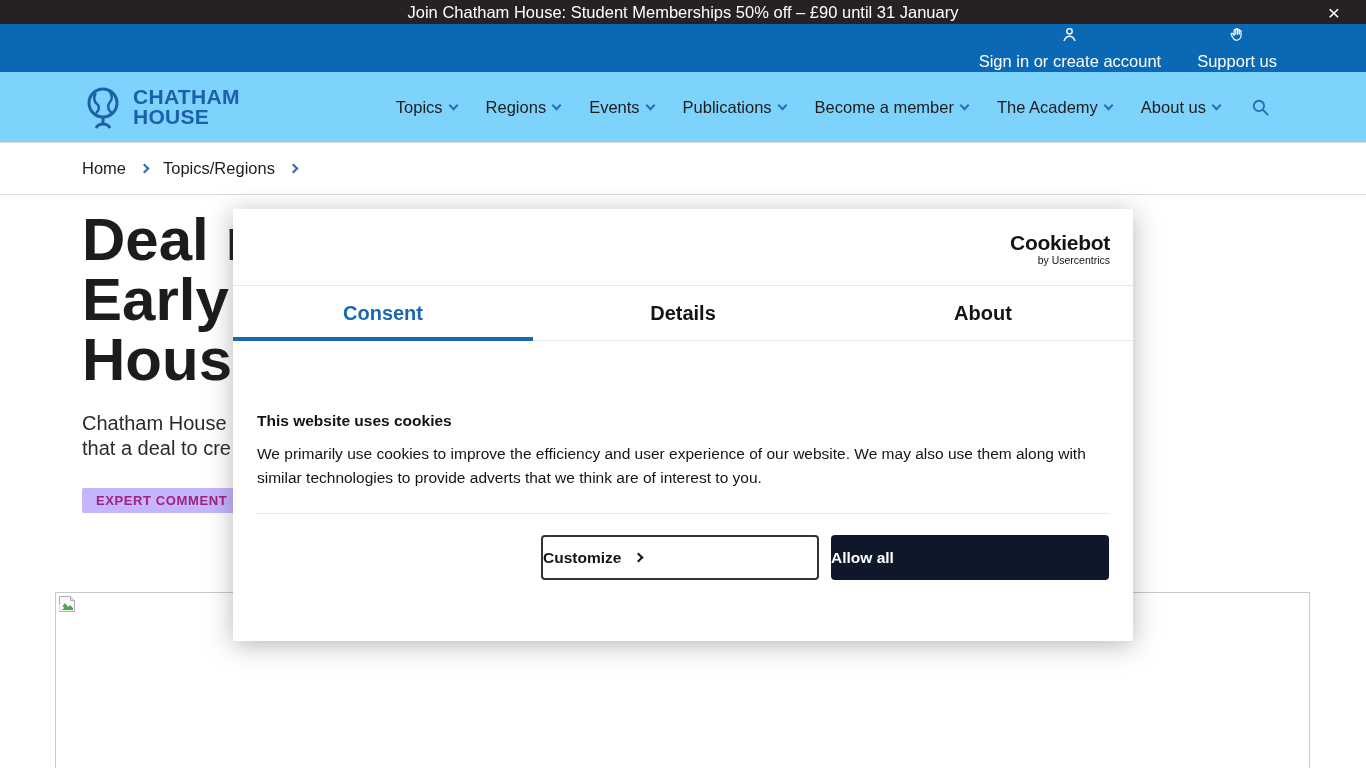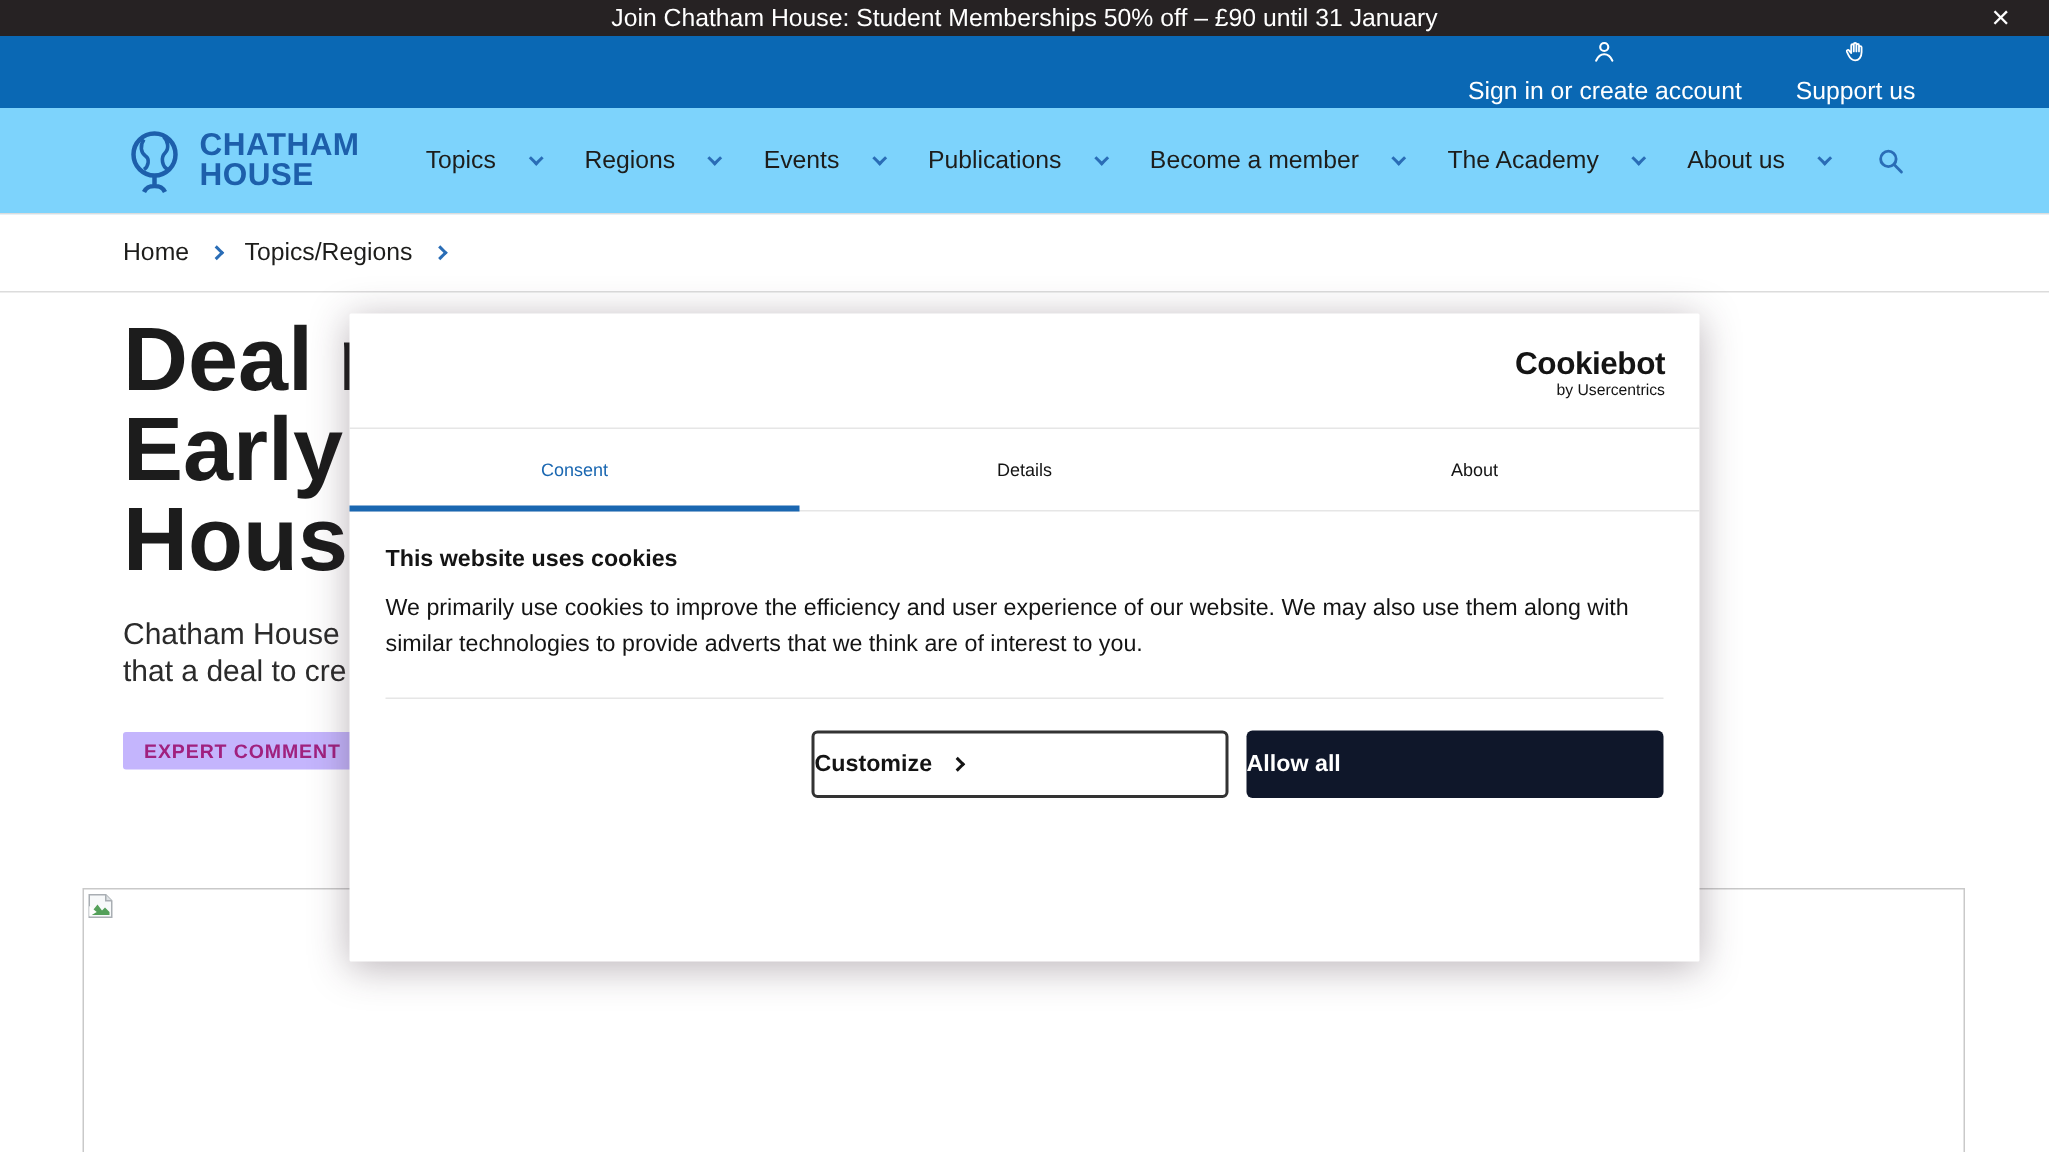--- a/index.html
+++ b/index.html
@@ -34,21 +34,21 @@
   .utility-item svg { display:block; }
 
   
   .site-header {
     height:71px; background:#7dd3fc; border-bottom:1px solid #dcdcdc;
     display:flex; align-items:center; padding:0 96px 0 82px;
   }
   .logo { display:flex; align-items:center; gap:9px; cursor:pointer; }
   .logo-text { color:#1d5fab; font-weight:bold; font-size:21px; line-height:20px; letter-spacing:.3px; }
   .main-nav { margin-left:auto; display:flex; align-items:center; gap:29px; font-size:16.5px; }
-  .nav-item { display:flex; align-items:center; gap:23px; cursor:pointer; white-space:nowrap; }
+  .nav-item { display:flex; align-items:center; gap:7px; cursor:pointer; white-space:nowrap; }
   .chev {
     display:inline-block; width:7px; height:7px;
     border-right:2px solid #2a6db6; border-bottom:2px solid #2a6db6;
     transform:rotate(45deg); margin-top:-4px;
   }
   .chev-right { transform:rotate(-45deg); margin:0; }
   .search-btn { background:none; border:none; cursor:pointer; margin-left:2px; display:flex; }
 
   
   .breadcrumb-row {
@@ -82,28 +82,28 @@
     background:#fff; box-shadow:0 4px 26px rgba(60,40,55,.35);
     border-radius:1px; z-index:10;
   }
   .cb-header { height:76px; position:relative; }
   .cb-logo { position:absolute; right:23px; top:24px; text-align:right; color:#141414; cursor:pointer; }
   .cb-logo .cb-name { font-size:21px; font-weight:bold; letter-spacing:-.3px; line-height:20px; }
   .cb-logo .cb-byline { font-size:10.5px; margin-top:1px; }
   .cb-tabs { display:flex; border-top:1px solid #e6e6e6; border-bottom:1px solid #e6e6e6; height:56px; }
   .cb-tab {
     flex:1; display:flex; align-items:center; justify-content:center;
-    font-size:12px; font-weight:400; color:#141414; cursor:pointer; position:relative;
+    font-size:20px; font-weight:700; color:#141414; cursor:pointer; position:relative;
   }
   .cb-tab.active { color:#1a67b1; }
   .cb-tab.active::after {
     content:""; position:absolute; left:0; right:0; bottom:-1px; height:4px; background:#1a67b1;
   }
   .cb-content { padding:23px 24px 0; color:#141414; }
-  .cb-content h2 { font-size:15.5px; font-weight:bold; margin-bottom:12px; }
+  .cb-content h2 { font-size:15.5px; font-weight:bold; margin-bottom:12px;margin-top:48px; }
   .cb-content p { font-size:15.5px; line-height:24px; max-width:852px; }
   .cb-divider { border-top:1px solid #e6e6e6; margin-top:23px; }
   .cb-buttons { display:flex; justify-content:flex-end; gap:12px; padding:21px 24px 0; }
   .cb-btn {
     width:278px; height:45px; border-radius:4px;
     display:flex; align-items:center; justify-content:flex-start; gap:14px;
     font-size:15.5px; font-weight:bold; font-family:inherit; cursor:pointer;
   }
   .cb-btn-customize { background:#fff; border:2px solid #333; color:#141414; }
   .cb-btn-customize .chev { border-color:#141414; margin:0; transform:rotate(-45deg); }

